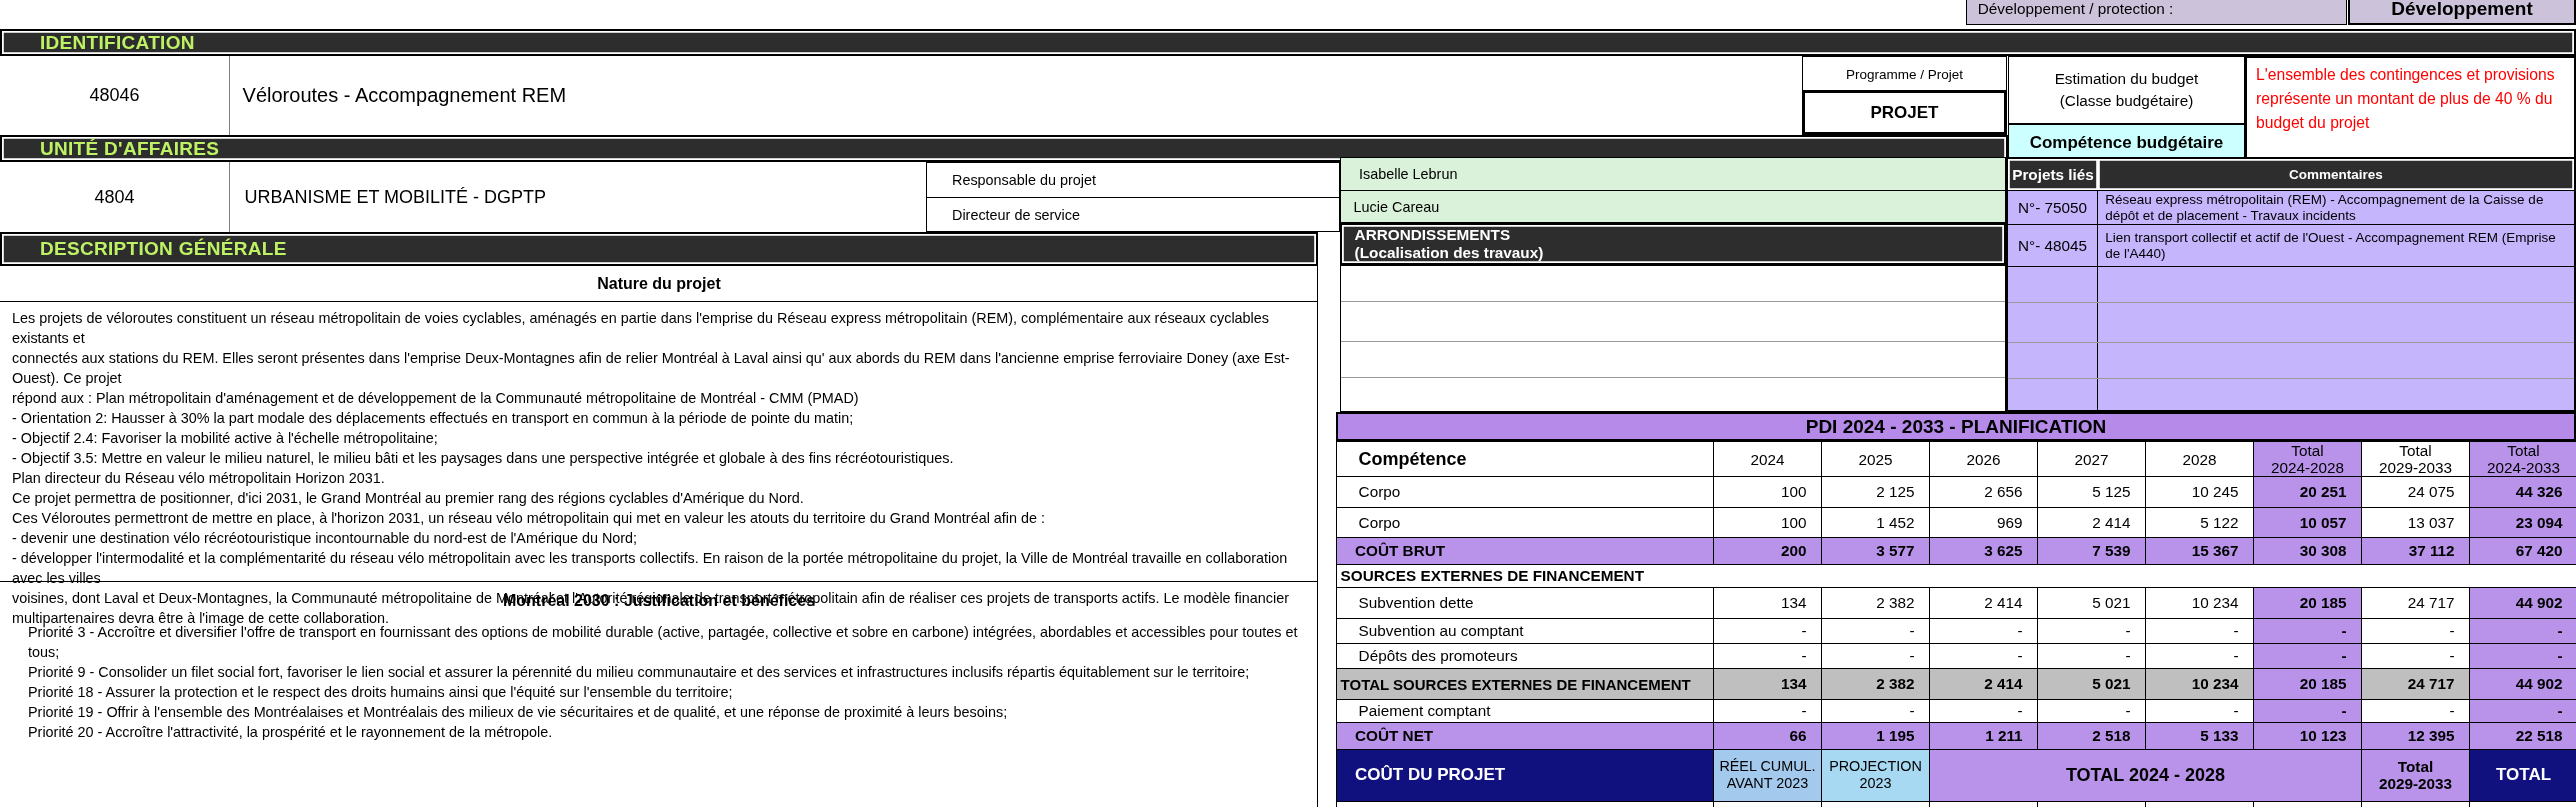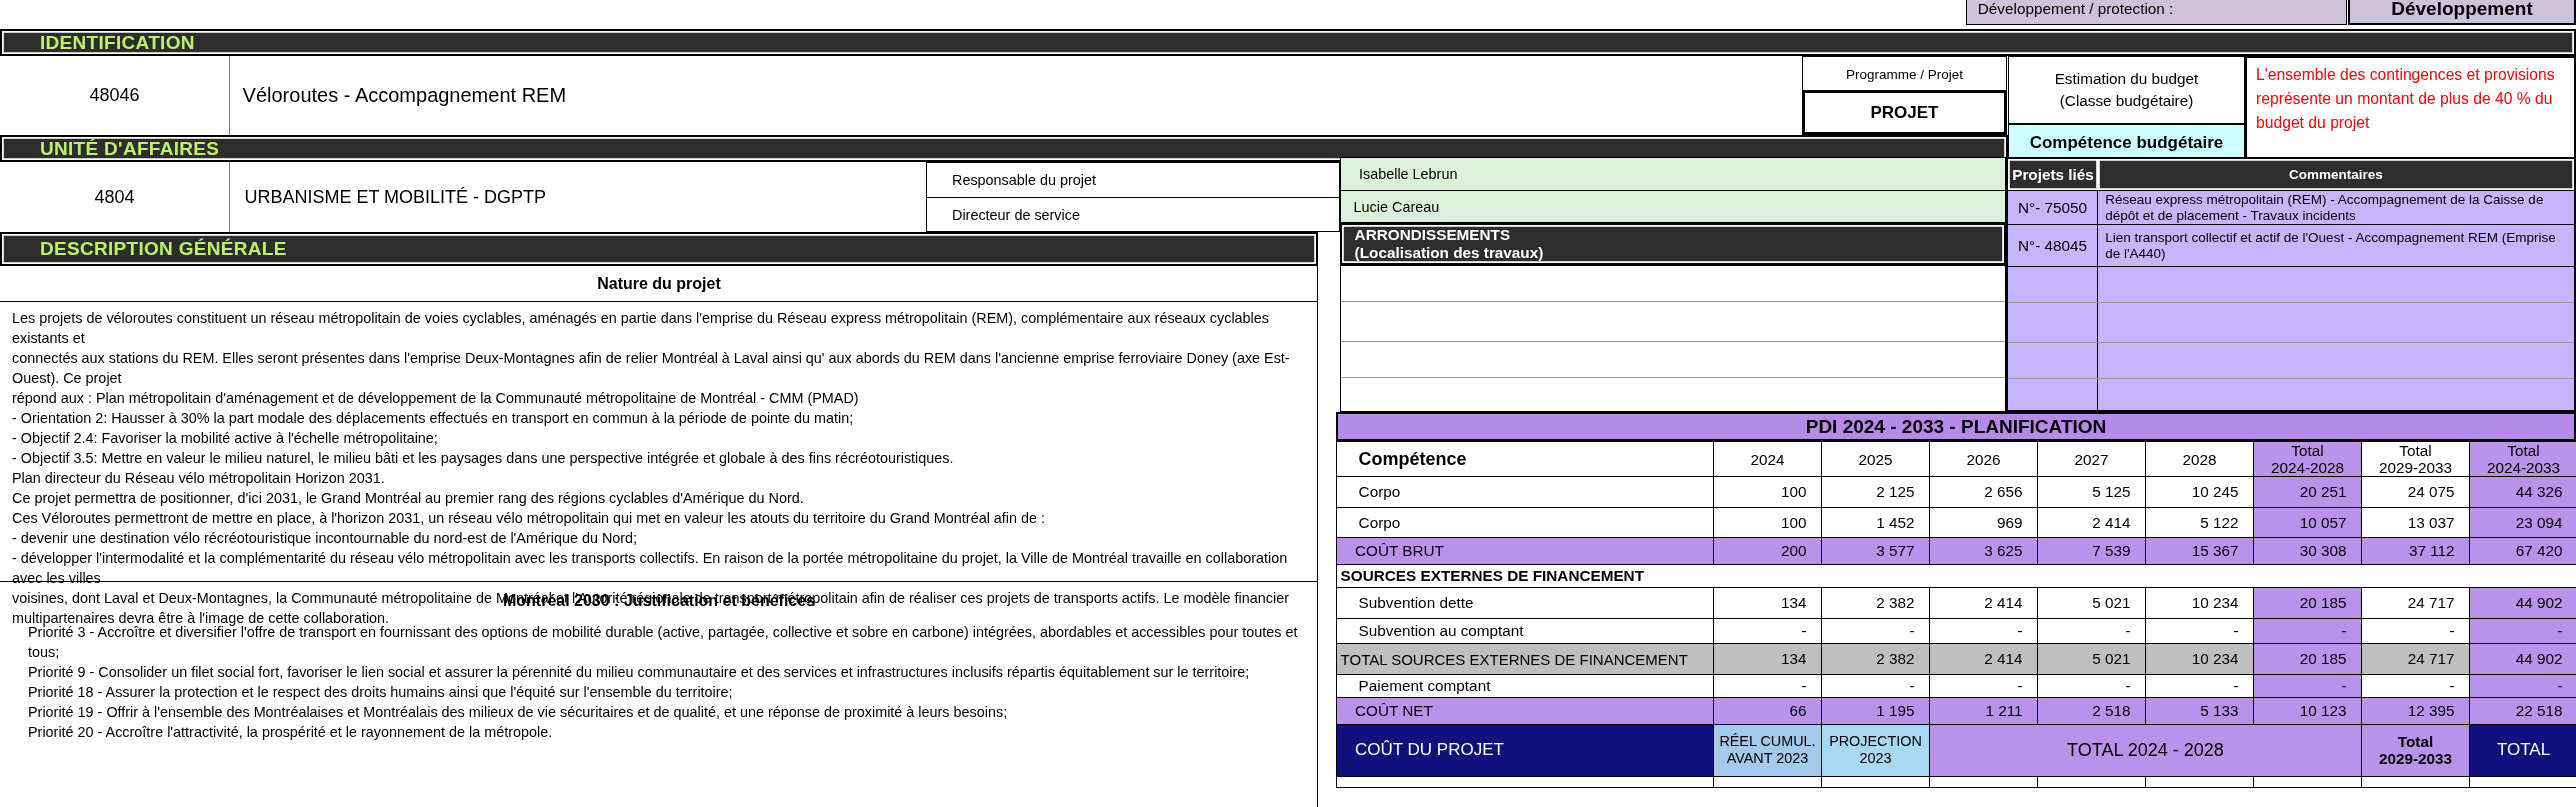--- a/index.html
+++ b/index.html
@@ -32,21 +32,21 @@
   .midrow{border-bottom:0.9px solid #9a9a9a}
   .midrow:last-child{border-bottom:none}
   
   table.pdi{border-collapse:collapse;table-layout:fixed;width:1240px;background:#fff}
   table.pdi td,table.pdi th{border:1.8px solid #000;font-size:15.3px;padding:0;overflow:hidden}
   table.pdi .lbl{text-align:left;padding-left:21.6px}
   table.pdi .num{text-align:right;padding-right:14.4px}
   table.pdi .purple{background:var(--purple)}
   table.pdi .gray{background:var(--gray)}
   table.pdi .navy{background:var(--navy);color:#fff}
-  table.pdi .bold{font-weight:normal}
+  table.pdi .bold{font-weight:bold}
   table.pdi .hdr{text-align:center;font-weight:normal;line-height:17px}
   table.pdi .section td{font-weight:bold;padding-left:3.6px;font-size:15.3px}
   .ctitle{font-weight:bold;font-size:16px}
 </style>
 </head>
 <body>
 
 <div class="canvas">
 
   <div class="abs cell" style="left:1966px;top:-7.2px;width:381px;height:32px;background:var(--lavender);padding-left:10.8px;font-size:15.3px">
@@ -273,20 +273,31 @@
             <td class="lbl">Subvention au comptant</td>
             <td class="num">-</td>
             <td class="num">-</td>
             <td class="num">-</td>
             <td class="num">-</td>
             <td class="num">-</td>
             <td class="num purple bold">-</td>
             <td class="num">-</td>
             <td class="num purple bold">-</td>
           </tr>
+          <tr style="height: 25px;">
+            <td class="lbl">Dépôts des promoteurs</td>
+            <td class="num">-</td>
+            <td class="num">-</td>
+            <td class="num">-</td>
+            <td class="num">-</td>
+            <td class="num">-</td>
+            <td class="num purple bold">-</td>
+            <td class="num">-</td>
+            <td class="num purple bold">-</td>
+          </tr>
           <tr style="height: 31px;">
             <td class="lbl gray bold" style="padding-left: 3.6px; font-size: 15px;">TOTAL SOURCES EXTERNES DE FINANCEMENT</td>
             <td class="num gray bold">134</td>
             <td class="num gray bold">2 382</td>
             <td class="num gray bold">2 414</td>
             <td class="num gray bold">5 021</td>
             <td class="num gray bold">10 234</td>
             <td class="num purple bold">20 185</td>
             <td class="num gray bold">24 717</td>
             <td class="num purple bold">44 902</td>

